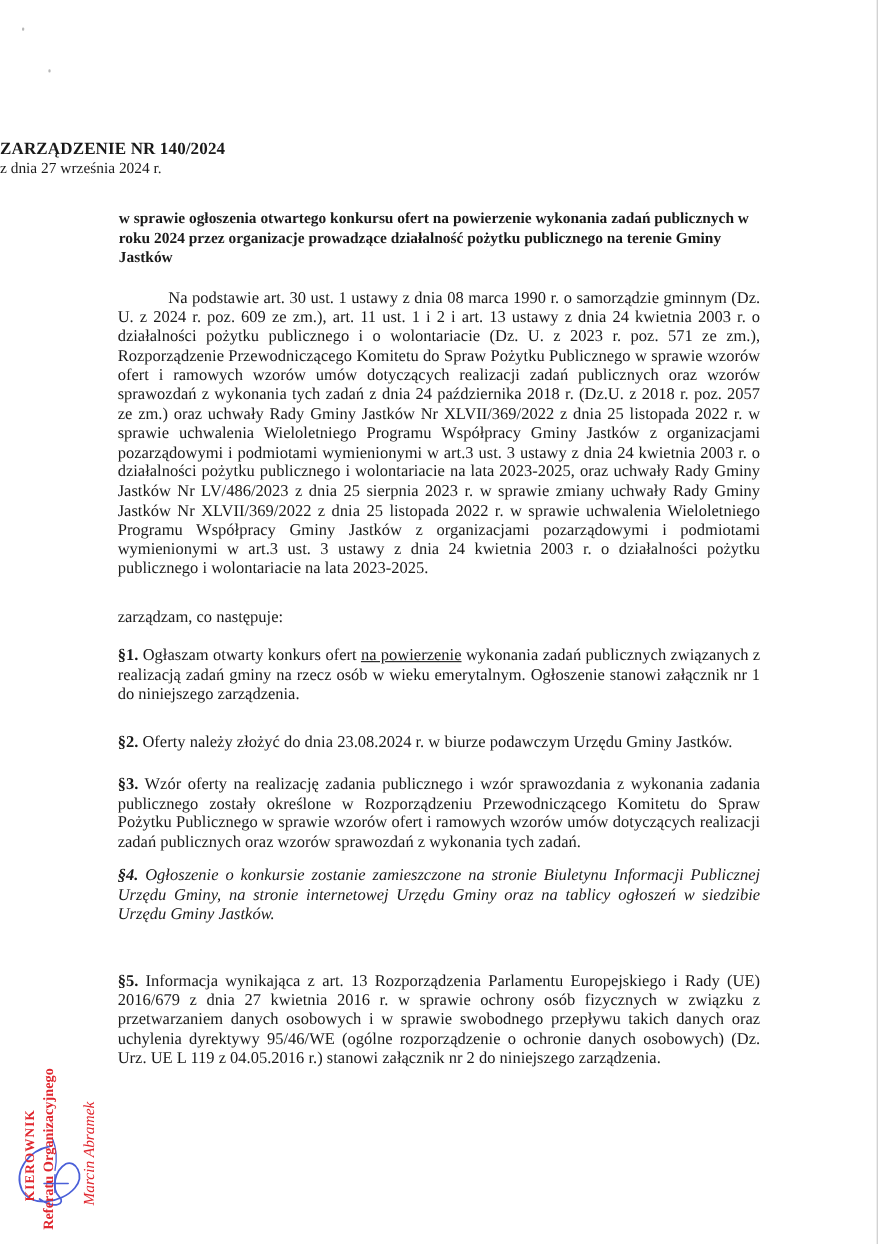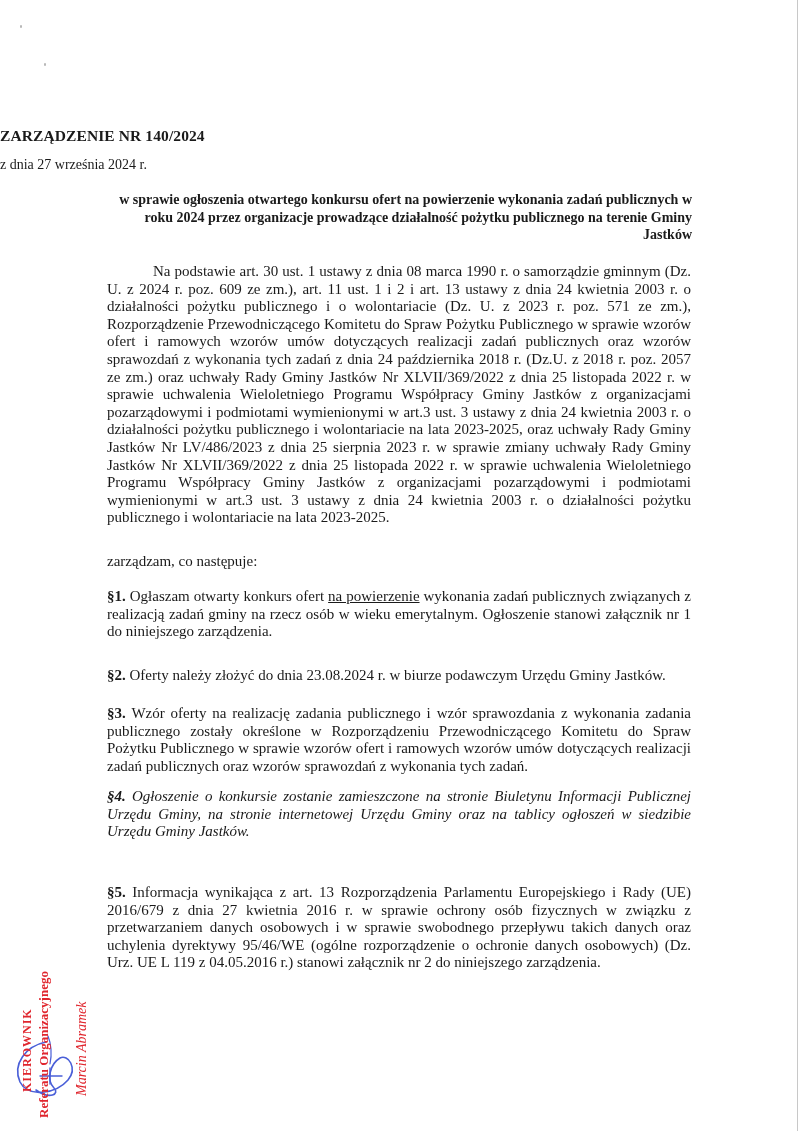--- a/index.html
+++ b/index.html
@@ -41,28 +41,28 @@
     .doc-title {
       font-weight: bold;
       font-size: 15.5px;
       line-height: 19px;
       margin: 0;
       letter-spacing: 0.1px;
     }
     .doc-date {
       font-size: 14px;
       line-height: 18px;
-      margin-top: 11px;
+      margin-top: 0;
     }
     .subject {
       position: absolute;
       left: 108px;
       top: 191px;
       width: 584px;
-      text-align: right;
+      text-align: left;
       font-weight: bold;
       font-size: 14px;
       line-height: 17.5px;
     }
     .body-text {
       position: absolute;
       left: 107px;
       width: 584px;
       font-size: 15px;
       line-height: 17.6px;

